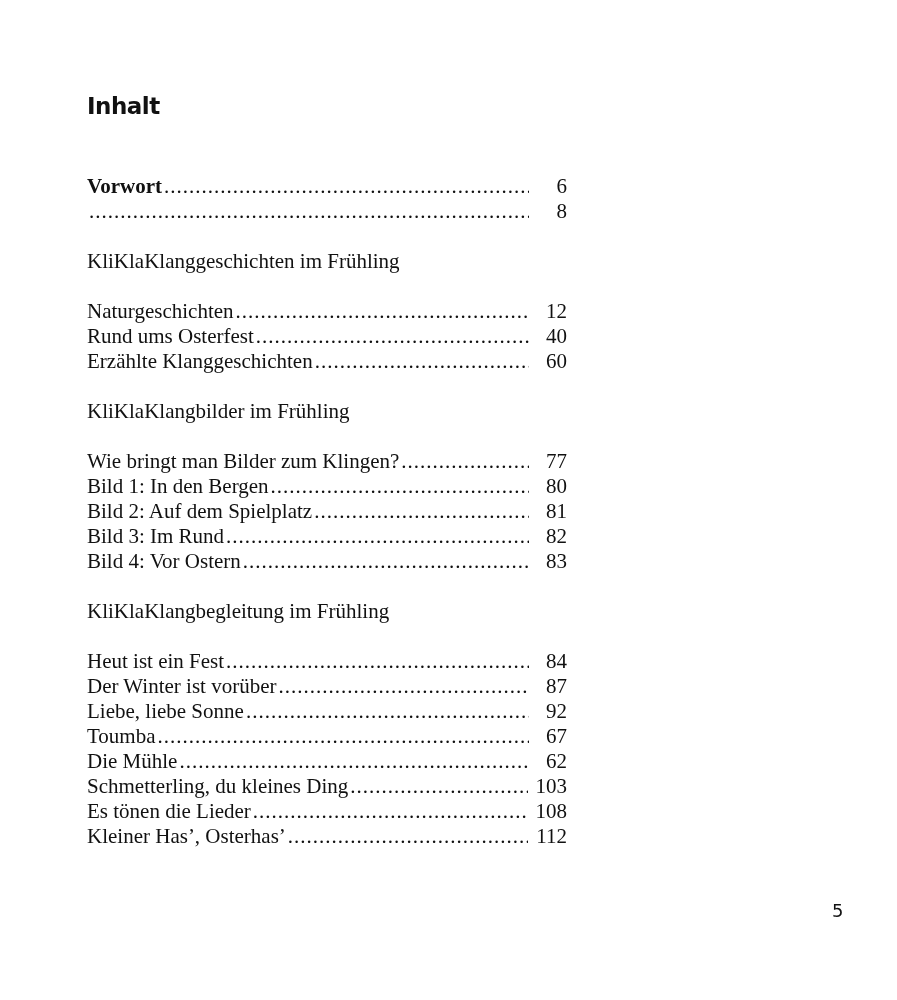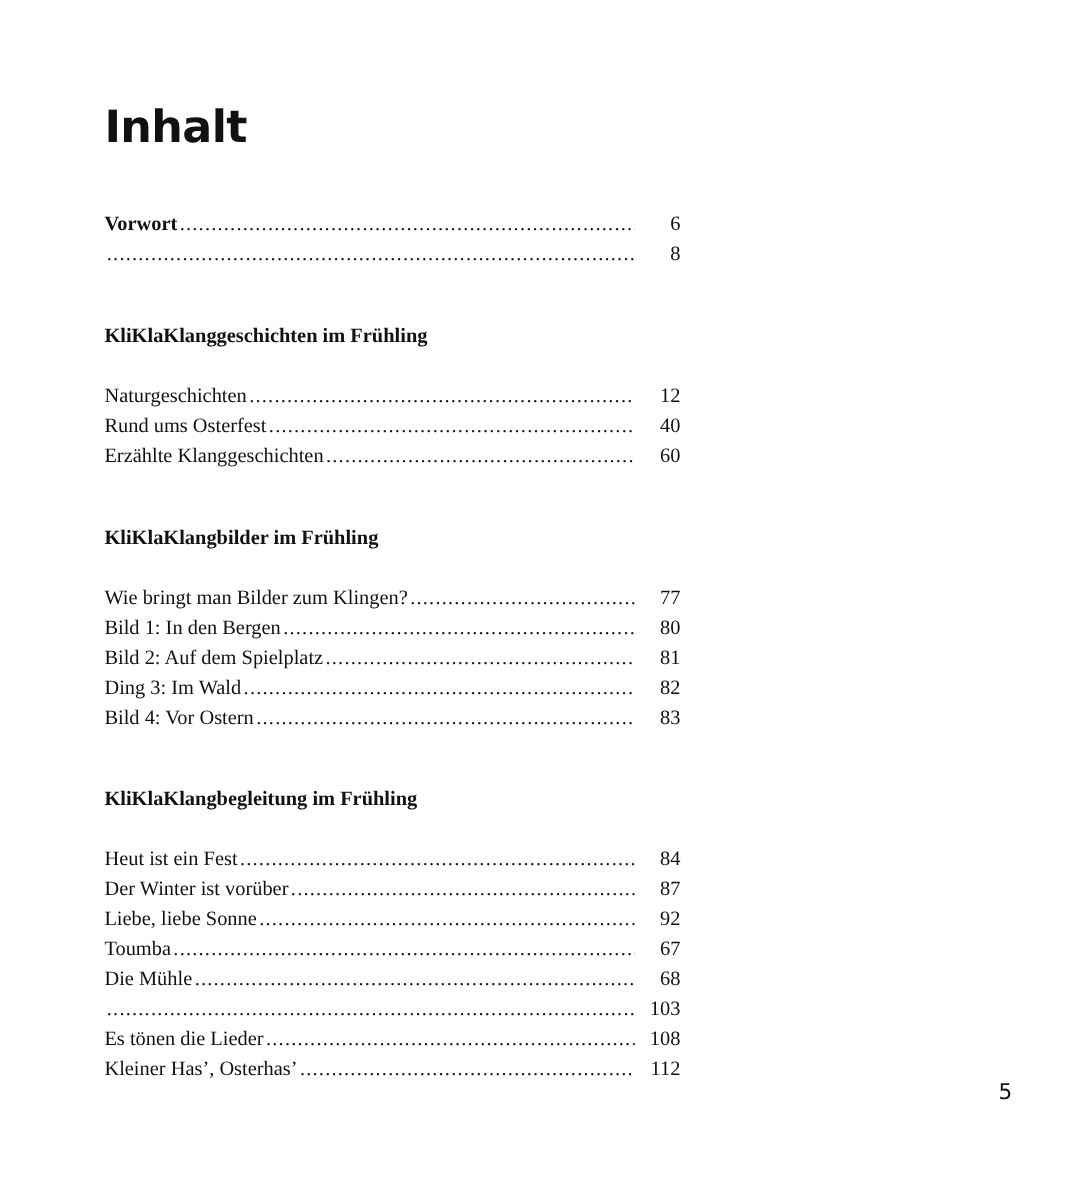--- a/index.html
+++ b/index.html
@@ -1,27 +1,27 @@
 <!DOCTYPE html>
 <html><head>
   <meta charset="utf-8">
   <style>
     html, body { margin: 0; padding: 0; background: #ffffff; }
     body { width: 897px; height: 1000px; position: relative; overflow: hidden; color: #111111; }
     .title { position: absolute; left: 87px; top: 86px; margin: 0;
-      font-family: "DejaVu Sans", sans-serif; font-weight: bold; font-size: 37px; letter-spacing: -0.5px; line-height: 40px; }
+      font-family: "DejaVu Sans", sans-serif; font-weight: bold; font-size: 23px; letter-spacing: -0.5px; line-height: 40px; }
     .toc { position: absolute; left: 87px; top: 174px; width: 480px;
-      font-family: "Liberation Serif", serif; font-size: 17px; }
+      font-family: "Liberation Serif", serif; font-size: 21px; }
     .row { display: flex; align-items: baseline; height: 25px; line-height: 25px; white-space: nowrap; }
     .row .label { flex: 0 0 auto; }
     .row .dots { flex: 1 1 auto; overflow: hidden; letter-spacing: 1px; margin: 0 2px; }
     .row .dots::before { content: "........................................................................................................................................................................"; }
     .row .page { flex: 0 0 auto; text-align: right; min-width: 30px; padding-left: 6px; }
     .row.bold .label { font-weight: bold; }
-    .heading { font-weight: bold; height: 25px; line-height: 25px; margin-top: 43px; margin-bottom: 25px; }
+    .heading { font-weight: normal; height: 25px; line-height: 25px; margin-top: 25px; margin-bottom: 25px; }
     .page-number { position: absolute; left: 832px; top: 900px;
       font-family: "DejaVu Sans", sans-serif; font-size: 18px; }
   </style>
 </head>
 <body>
 
 <h1 class="title">Inhalt</h1>
 
 <div class="toc">
   <div class="row bold">
@@ -61,21 +61,21 @@
       <span class="label">Bild 1: In den Bergen</span>
       <span class="dots"></span>
       <span class="page">80</span>
     </div>
   <div class="row">
       <span class="label">Bild 2: Auf dem Spielplatz</span>
       <span class="dots"></span>
       <span class="page">81</span>
     </div>
   <div class="row">
-      <span class="label">Ding 3: Im Wald</span>
+      <span class="label">Bild 3: Im Rund</span>
       <span class="dots"></span>
       <span class="page">82</span>
     </div>
   <div class="row">
       <span class="label">Bild 4: Vor Ostern</span>
       <span class="dots"></span>
       <span class="page">83</span>
     </div>
 
   <div class="heading">KliKlaKlangbegleitung im Frühling</div>
@@ -95,23 +95,24 @@
       <span class="page">92</span>
     </div>
   <div class="row">
       <span class="label">Toumba</span>
       <span class="dots"></span>
       <span class="page">67</span>
     </div>
   <div class="row">
       <span class="label">Die Mühle</span>
       <span class="dots"></span>
-      <span class="page">68</span>
+      <span class="page">62</span>
     </div>
   <div class="row">
+      <span class="label">Schmetterling, du kleines Ding</span>
       <span class="dots"></span>
       <span class="page">103</span>
     </div>
   <div class="row">
       <span class="label">Es tönen die Lieder</span>
       <span class="dots"></span>
       <span class="page">108</span>
     </div>
   <div class="row">
       <span class="label">Kleiner Has’, Osterhas’</span>

